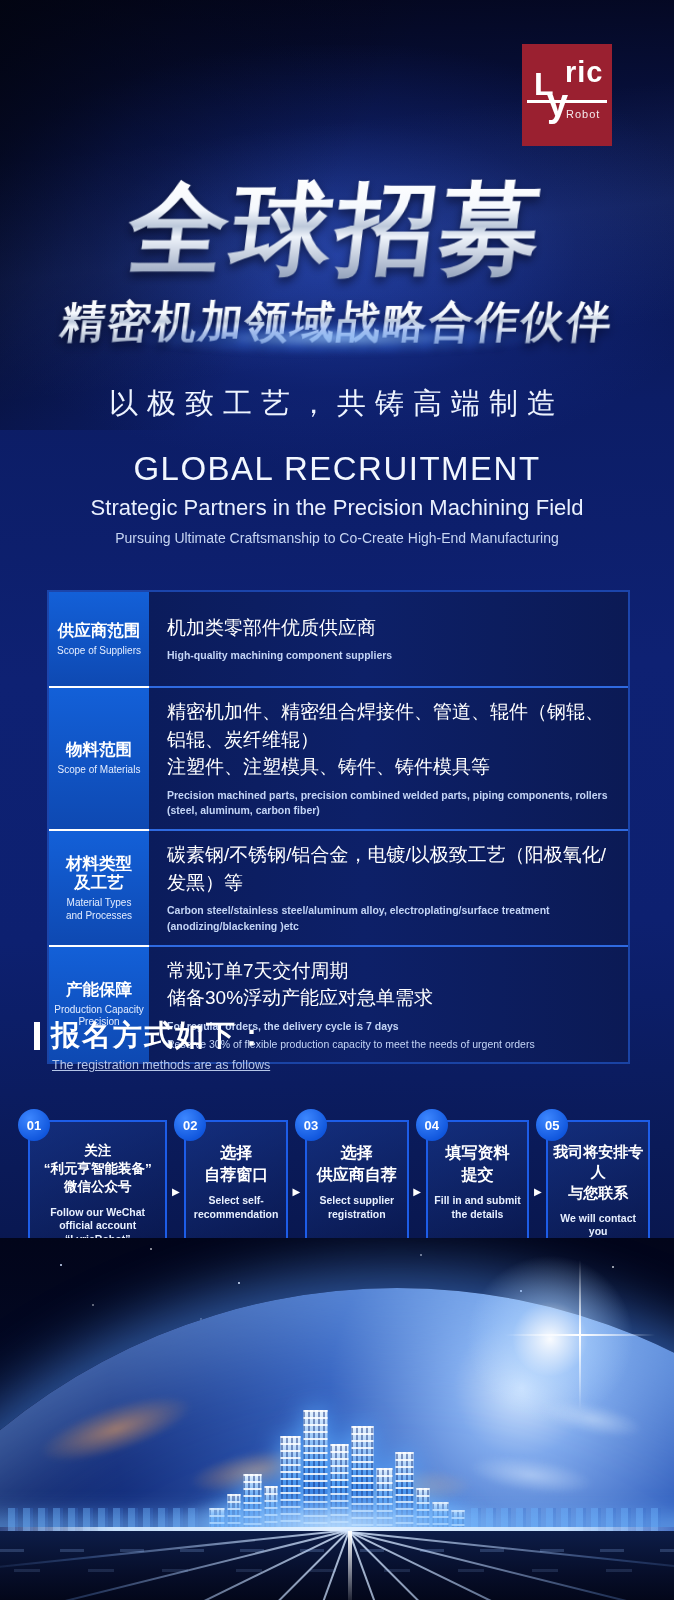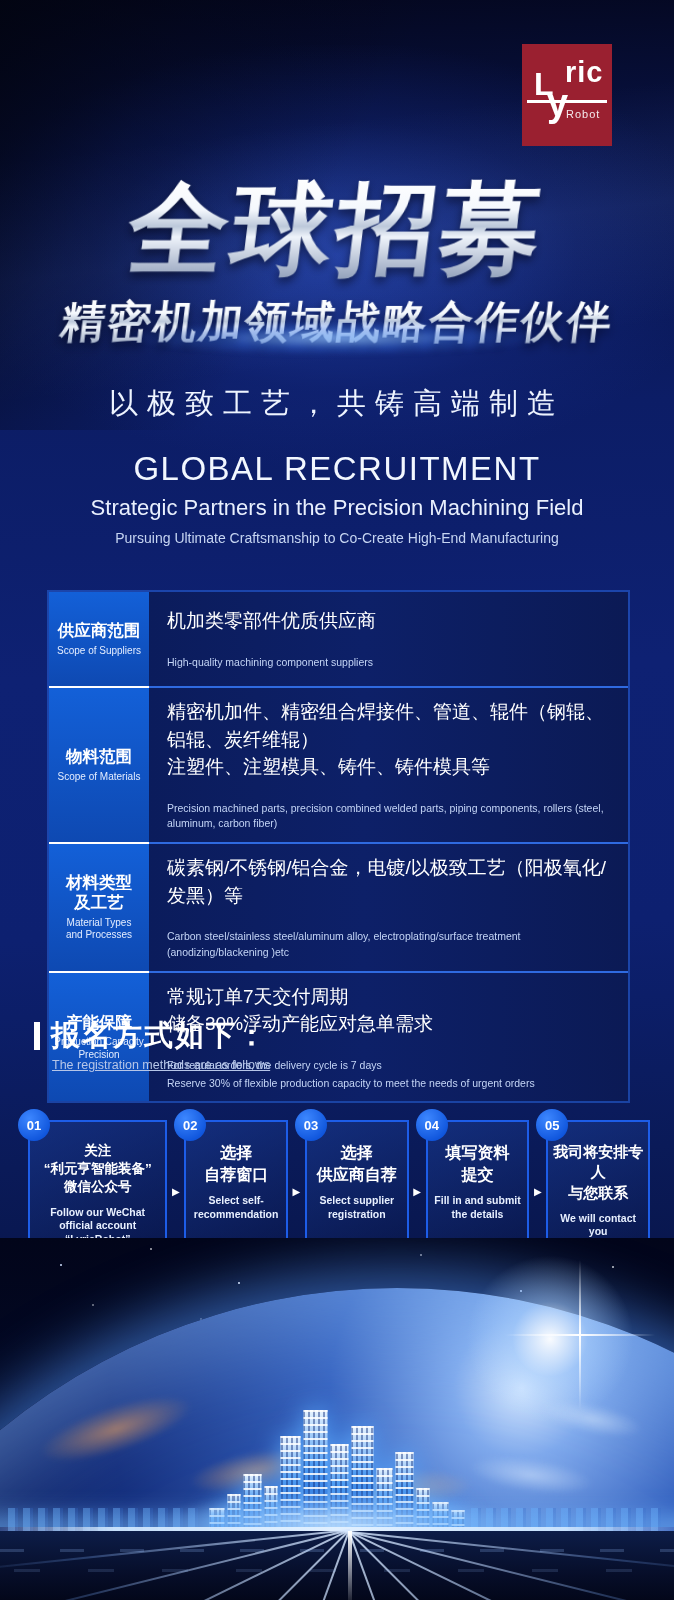--- a/index.html
+++ b/index.html
@@ -51,21 +51,21 @@
   .t-content{flex:1;display:flex;flex-direction:column;justify-content:center;padding:10px 12px 10px 18px;box-sizing:border-box;
     background:linear-gradient(90deg,#0b1c5c 0%,#0d2068 45%,#0b1a55 100%);}
   .t-row:not(:last-child) .t-content{border-bottom:2px solid #2f6ae0;}
   .t-zh{font-size:16.5px;font-weight:700;line-height:1.2;}
   .t-zh span{display:block;}
   .t-en{font-size:10px;color:#e4edff;line-height:1.25;}
   .t-en span{display:block;}
   .c-zh{font-size:19px;font-weight:400;line-height:1.45;margin:0;}
   .c-en{font-size:10.5px;color:#c4d5f6;line-height:1.5;margin-top:2px;}
   .c-zh:empty,.c-en:empty{display:none;}
-  .c-en.first{margin-top:20px;}
+  .c-en.first{margin-top:7px;font-weight:bold;}
   
   .reg-heading{position:absolute;left:34px;top:1016px;display:flex;align-items:center;gap:11px;}
   .bar{width:6px;height:28px;background:#fff;}
   .reg-zh{font-size:29px;font-weight:800;color:#fff;letter-spacing:2px;}
   .reg-en{position:absolute;left:52px;top:1058px;font-size:12.5px;color:#b6c6e8;text-decoration:underline;}
   
   .steps{position:absolute;left:28px;top:1120px;width:622px;display:flex;align-items:stretch;gap:3px;}
   .step{position:relative;flex:1;min-height:110px;border:2px solid #1d5de8;box-sizing:content-box;
     background:linear-gradient(155deg,rgba(28,64,156,.50),rgba(8,20,66,.28));
     padding:20px 3px 8px;text-align:center;}

